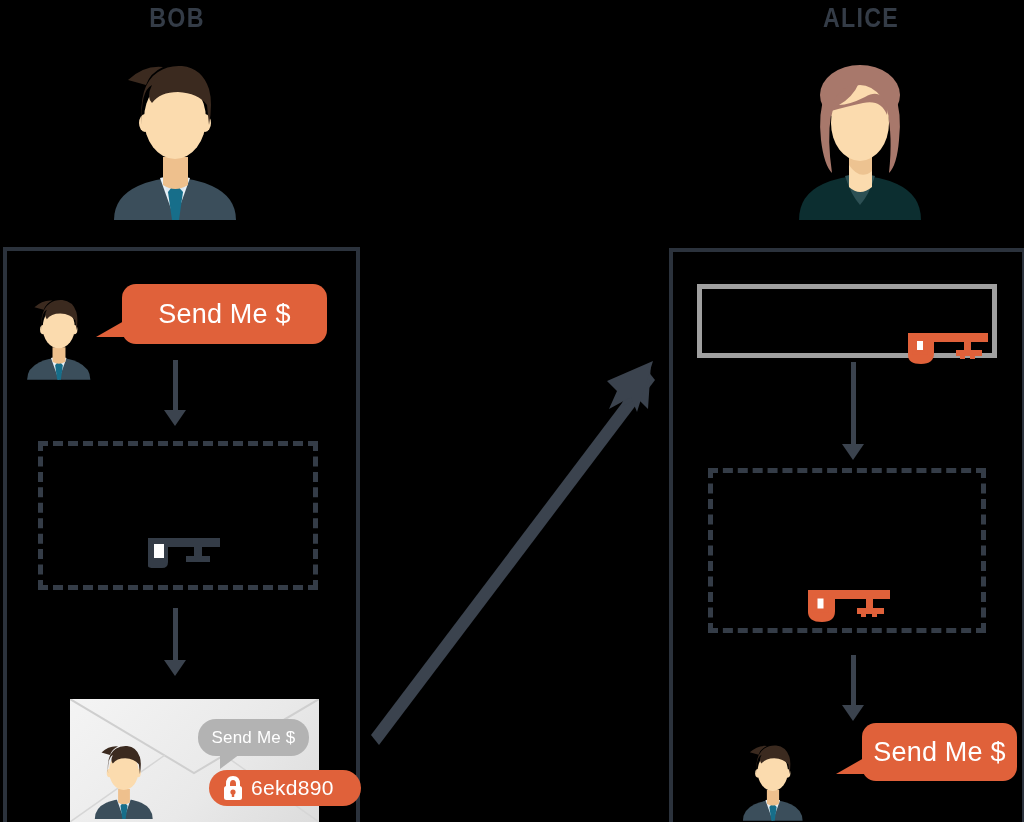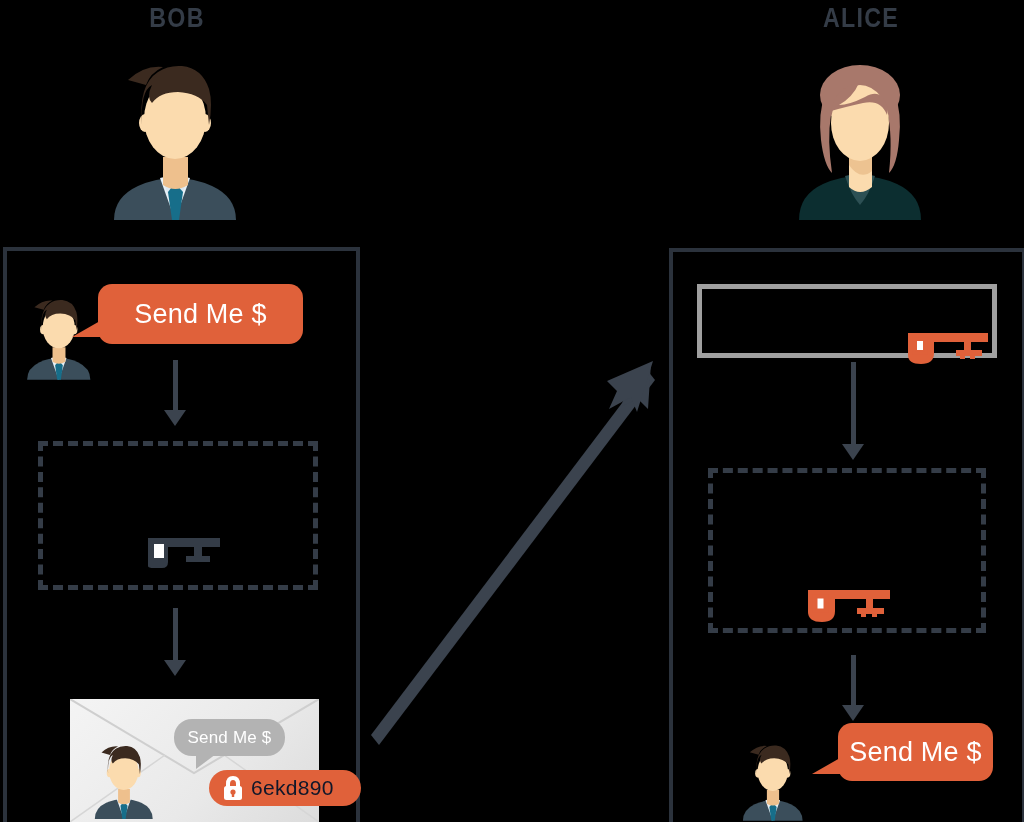--- a/index.html
+++ b/index.html
@@ -34,21 +34,21 @@
   .varrow .shaft{position:absolute;left:50%;top:0;width:5px;margin-left:-2.5px;background:#3b434e;}
   .varrow .head{position:absolute;left:50%;bottom:0;width:0;height:0;margin-left:-11px;
     border-left:11px solid transparent;border-right:11px solid transparent;
     border-top:16px solid #3b434e;}
 
   
   #big-arrow{position:absolute;left:355px;top:355px;width:310px;height:390px;}
 
   
   .bubble{position:absolute;border-radius:14px;display:flex;align-items:center;justify-content:center;
-          color:#ffffff;font-size:27px;font-weight:400;letter-spacing:0.2px;}
+          color:#ffffff;font-size:27px;font-weight:400;letter-spacing:0.2px;margin-left:24px;}
   .bubble.orange{background:#e0613a;}
   .bubble.gray{background:#b3b3b3;border-radius:18px;font-size:17px;}
   .bubble .tail{position:absolute;width:0;height:0;}
   .bubble.orange .tail{left:-26px;bottom:7px;
     border-top:16px solid transparent;border-right:28px solid #e0613a;border-bottom:0 solid transparent;}
   .bubble.gray .tail{left:22px;bottom:-13px;
     border-left:0 solid transparent;border-right:20px solid transparent;border-top:15px solid #b3b3b3;}
 
   #bob-bubble{left:98px;top:284px;width:205px;height:60px;}
   #alice-bubble{left:838px;top:723px;width:155px;height:58px;}
@@ -56,21 +56,21 @@
 
   
   #envelope{position:absolute;left:70px;top:699px;width:249px;height:123px;}
   #envelope .env-bg{position:absolute;left:0;top:0;width:100%;height:100%;
      background:linear-gradient(135deg,#f4f4f4 0%, #e9e9e9 60%, #dcdcdc 100%);
      box-shadow:2px 2px 5px rgba(0,0,0,0.35);}
   
   #enc-badge{position:absolute;left:209px;top:770px;width:152px;height:36px;
      background:#e0613a;border-radius:18px;display:flex;align-items:center;gap:7px;
      padding-left:13px;box-sizing:border-box;}
-  #enc-badge .hash{color:#0f172a;font-size:21px;letter-spacing:0.3px;}
+  #enc-badge .hash{color:#ffffff;font-size:21px;letter-spacing:0.3px;}
 
   
   #alice-rect{position:absolute;left:697px;top:284px;width:290px;height:64px;
      border:5px solid #a0a0a0;box-sizing:content-box;}
 
   
   .key-slate{position:absolute;}
   .key-orange{position:absolute;}
 
   .avatar{position:absolute;}

